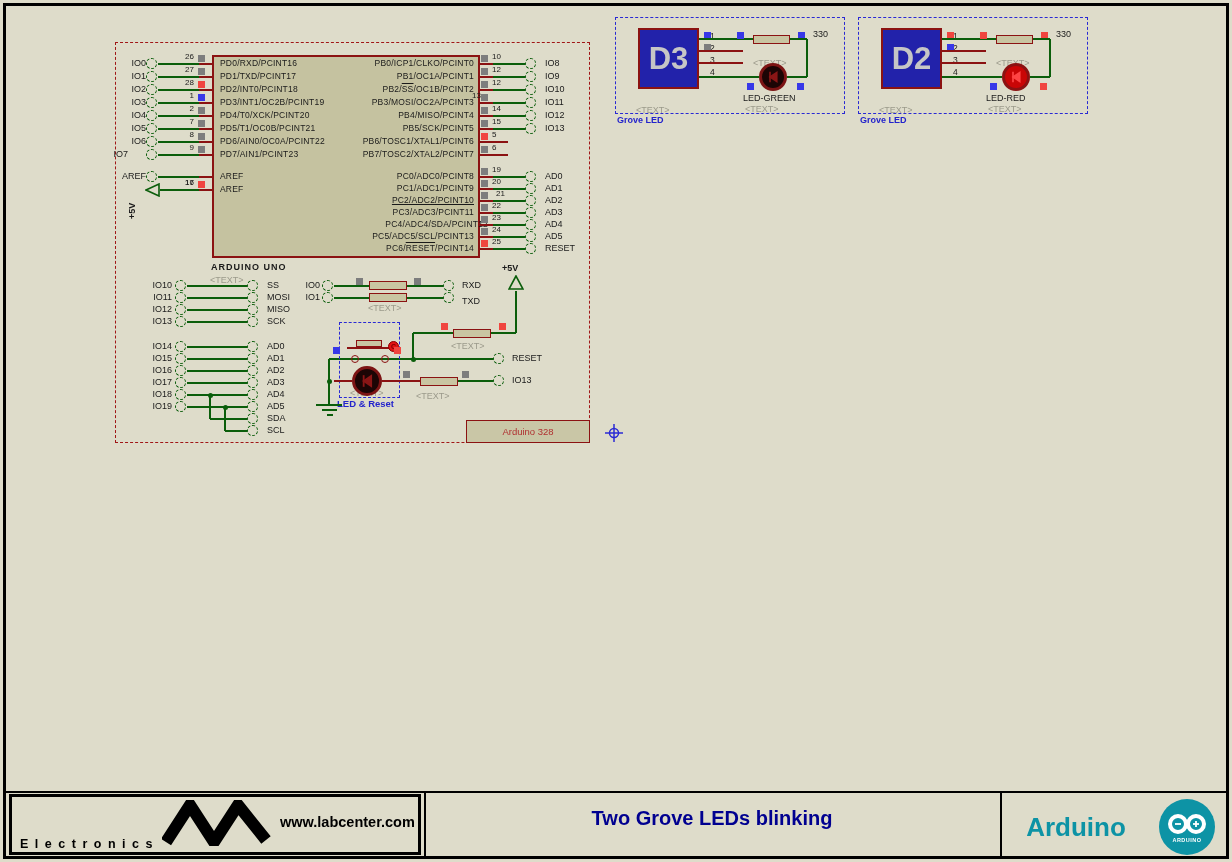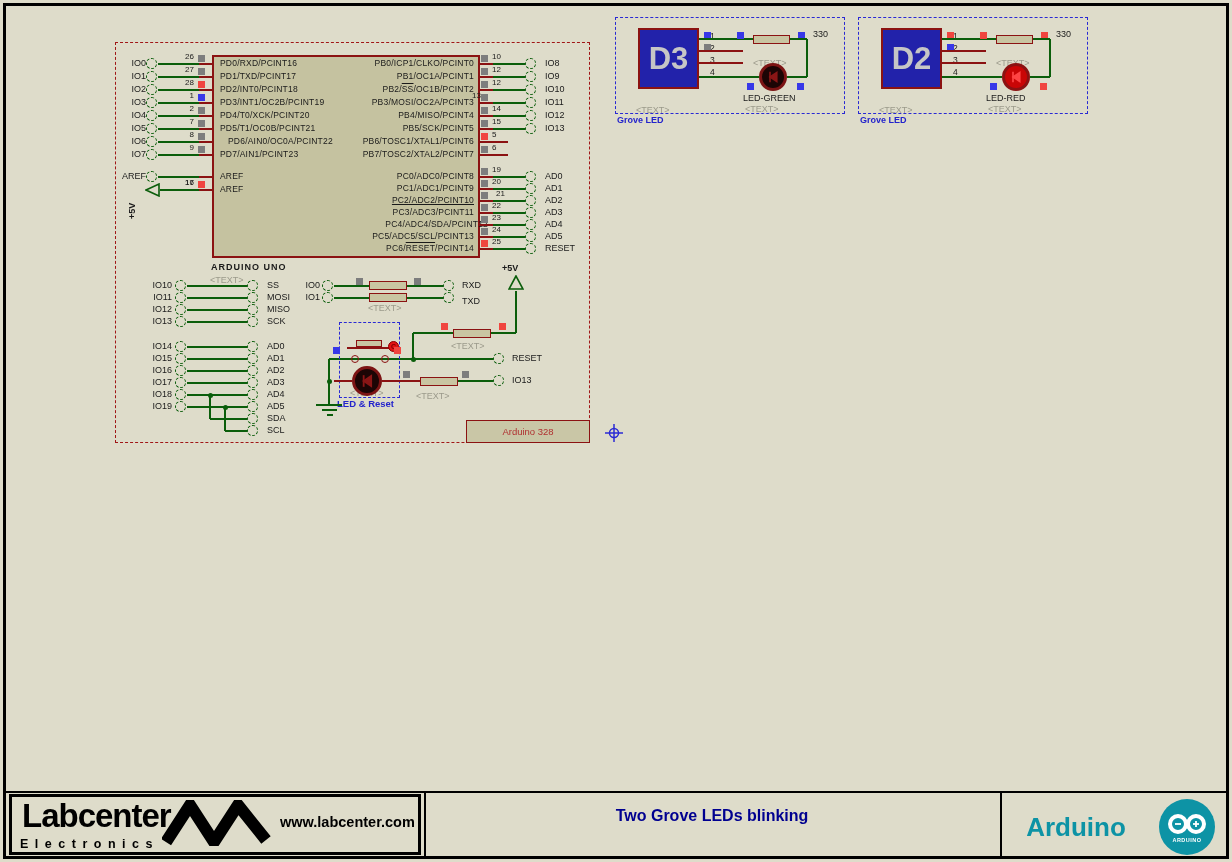--- a/index.html
+++ b/index.html
@@ -31,21 +31,21 @@
            display:flex;align-items:center;justify-content:center;font-weight:bold;
            font-size:31px;color:#c6c6c6;}
   .box328{position:absolute;background:#c9c6a6;border:1.5px solid #8b1212;box-sizing:border-box;
           display:flex;align-items:center;justify-content:center;}
   
   .blackline{position:absolute;background:#000;}
   .lcbox{position:absolute;border:3px solid #000;box-sizing:border-box;}
   .brand{font-weight:bold;font-size:33px;letter-spacing:-1px;color:#000;}
   .weburl{font-weight:bold;font-size:14.5px;color:#000;}
   .division{font-weight:bold;font-size:12.5px;letter-spacing:6.5px;color:#000;}
-  .sheettitle{font-weight:bold;font-size:16px;color:#000090;}
+  .sheettitle{font-weight:bold;font-size:20px;color:#000090;}
   .projname{font-weight:bold;font-size:26px;color:#0d93a5;}
 </style>
 </head>
 <body>
 
 <div id="canvas">
   <div class="sheet-border"></div>
 
   <div class="dash-red" style="left:115px;top:42px;width:475px;height:401px;"></div>
 
@@ -94,23 +94,23 @@
       <div class="abs" style="left: 199px; top: 128px; width: 13px; height: 2px; background: rgb(139, 18, 18);"></div>
       <div class="t t8 right" style="left: 160px; top: 117px; width: 34px;">7</div>
       <div class="sq sq-float" style="left: 198px; top: 120px;"></div>
       <div class="t t85" style="left: 220px; top: 124px;">PD5/T1/OC0B/PCINT21</div>
       <div class="term" style="left: 146px; top: 136px;"></div>
       <div class="t t9 right" style="left: 100px; top: 136px; width: 46px;">IO6</div>
       <div class="abs" style="left: 158px; top: 141px; width: 41px; height: 2px; background: rgb(11, 94, 11);"></div>
       <div class="abs" style="left: 199px; top: 141px; width: 13px; height: 2px; background: rgb(139, 18, 18);"></div>
       <div class="t t8 right" style="left: 160px; top: 130px; width: 34px;">8</div>
       <div class="sq sq-float" style="left: 198px; top: 133px;"></div>
-      <div class="t t85" style="left: 220px; top: 137px; margin-left: 8px;">PD6/AIN0/OC0A/PCINT22</div>
+      <div class="t t85" style="left: 220px; top: 137px;">PD6/AIN0/OC0A/PCINT22</div>
       <div class="term" style="left: 146px; top: 149px;"></div>
-      <div class="t t9 right" style="left: 100px; top: 149px; width: 46px;">IO7</div>
+      <div class="t t9 right" style="left: 82px; top: 149px; width: 46px;">IO7</div>
       <div class="abs" style="left: 158px; top: 154px; width: 41px; height: 2px; background: rgb(11, 94, 11);"></div>
       <div class="abs" style="left: 199px; top: 154px; width: 13px; height: 2px; background: rgb(139, 18, 18);"></div>
       <div class="t t8 right" style="left: 160px; top: 143px; width: 34px;">9</div>
       <div class="sq sq-float" style="left: 198px; top: 146px;"></div>
       <div class="t t85" style="left: 220px; top: 150px;">PD7/AIN1/PCINT23</div>
       <div class="term" style="left: 146px; top: 171px;"></div>
       <div class="t t9 right" style="left: 100px; top: 171px; width: 46px;">AREF</div>
       <div class="abs" style="left: 158px; top: 176px; width: 41px; height: 2px; background: rgb(11, 94, 11);"></div>
       <div class="abs" style="left: 199px; top: 176px; width: 13px; height: 2px; background: rgb(139, 18, 18);"></div>
       <div class="t t8 right" style="left: 160px; top: 178px; width: 34px;">17</div>
@@ -432,21 +432,20 @@
       <line x1="10" y1="1" x2="10" y2="19" stroke="#2b2bd4" stroke-width="1.5"></line>
       <line x1="1" y1="10" x2="19" y2="10" stroke="#2b2bd4" stroke-width="1.5"></line>
     </svg>
   </div>
 
   <div class="blackline" style="left:3px;top:791px;width:1226px;height:2px;"></div>
   <div class="blackline" style="left:424px;top:791px;width:2px;height:68px;"></div>
   <div class="blackline" style="left:1000px;top:791px;width:2px;height:68px;"></div>
 
   <div class="lcbox" style="left:9px;top:794px;width:412px;height:61px;">
-    <div class="t brand" style="left:10px;top:0px;">Labcenter</div>
     <div class="abs" style="left:150px;top:3px;width:120px;height:46px;">
       <svg width="120" height="46" viewBox="0 0 120 46">
         <polyline points="4,42 28,5 52,42 76,5 104,40" fill="none" stroke="#000" stroke-width="12" stroke-linejoin="miter"></polyline>
       </svg>
     </div>
     <div class="t weburl" style="left:268px;top:17px;">www.labcenter.com</div>
     <div class="t division" style="left:8px;top:40px;">Electronics</div>
   </div>
 
   <div class="t sheettitle center" style="left:424px;top:807px;width:576px;">Two Grove LEDs blinking</div>

